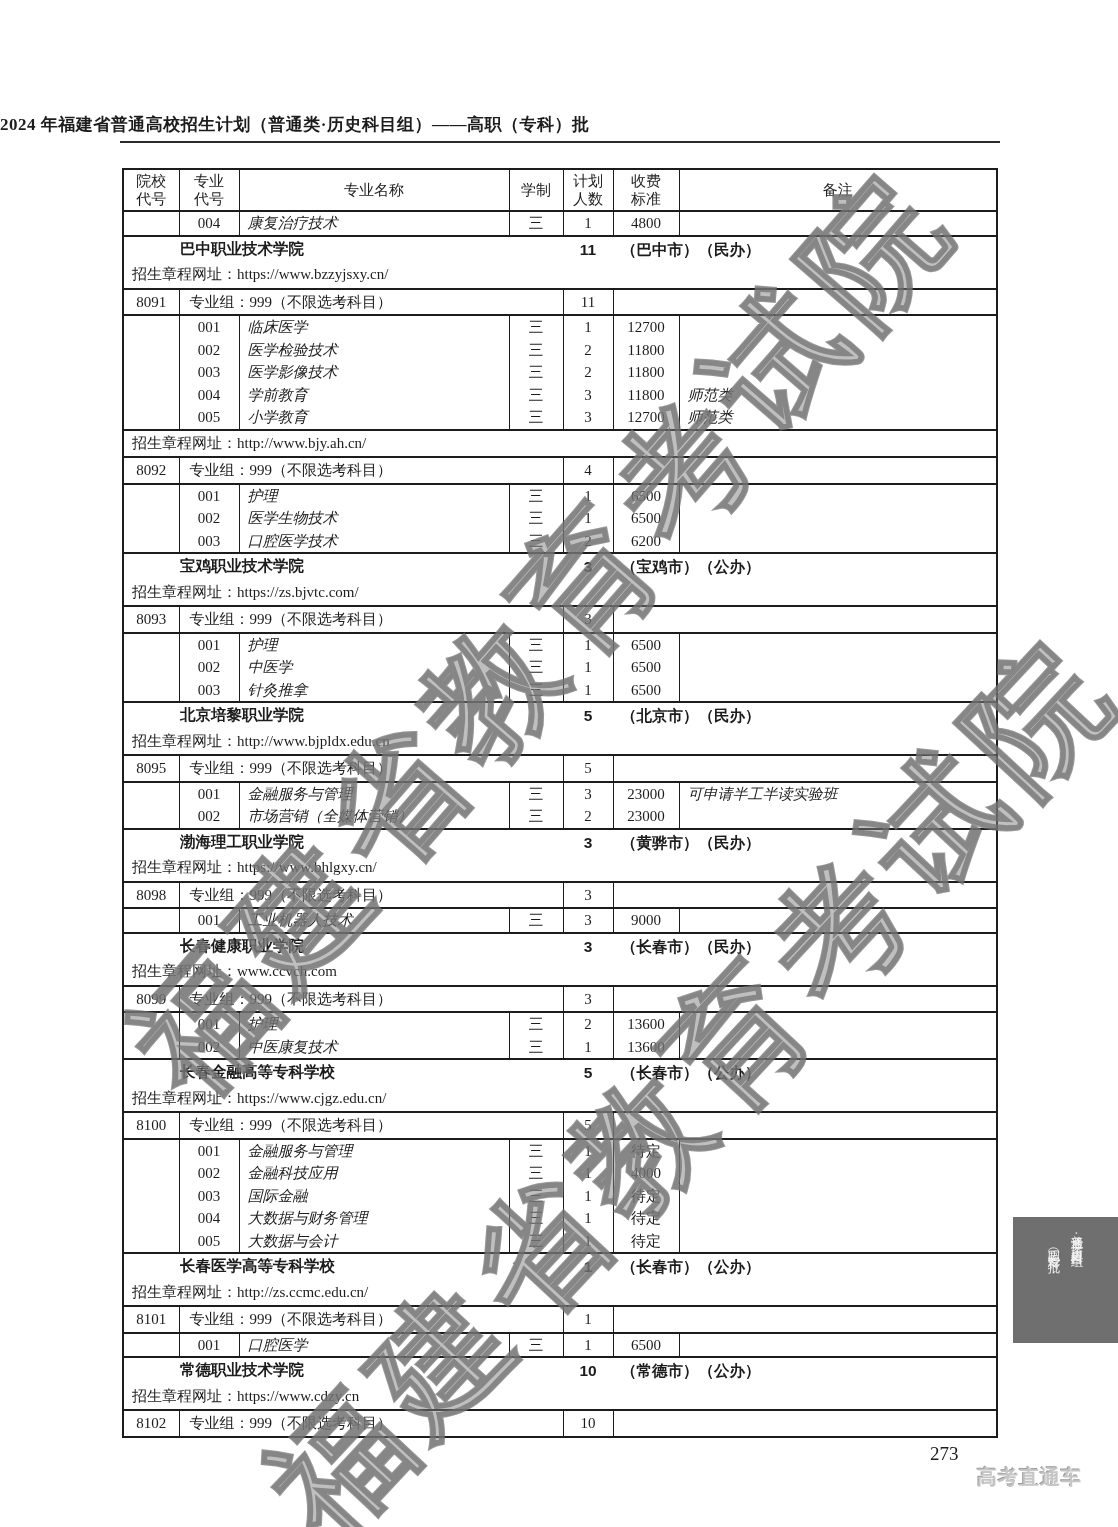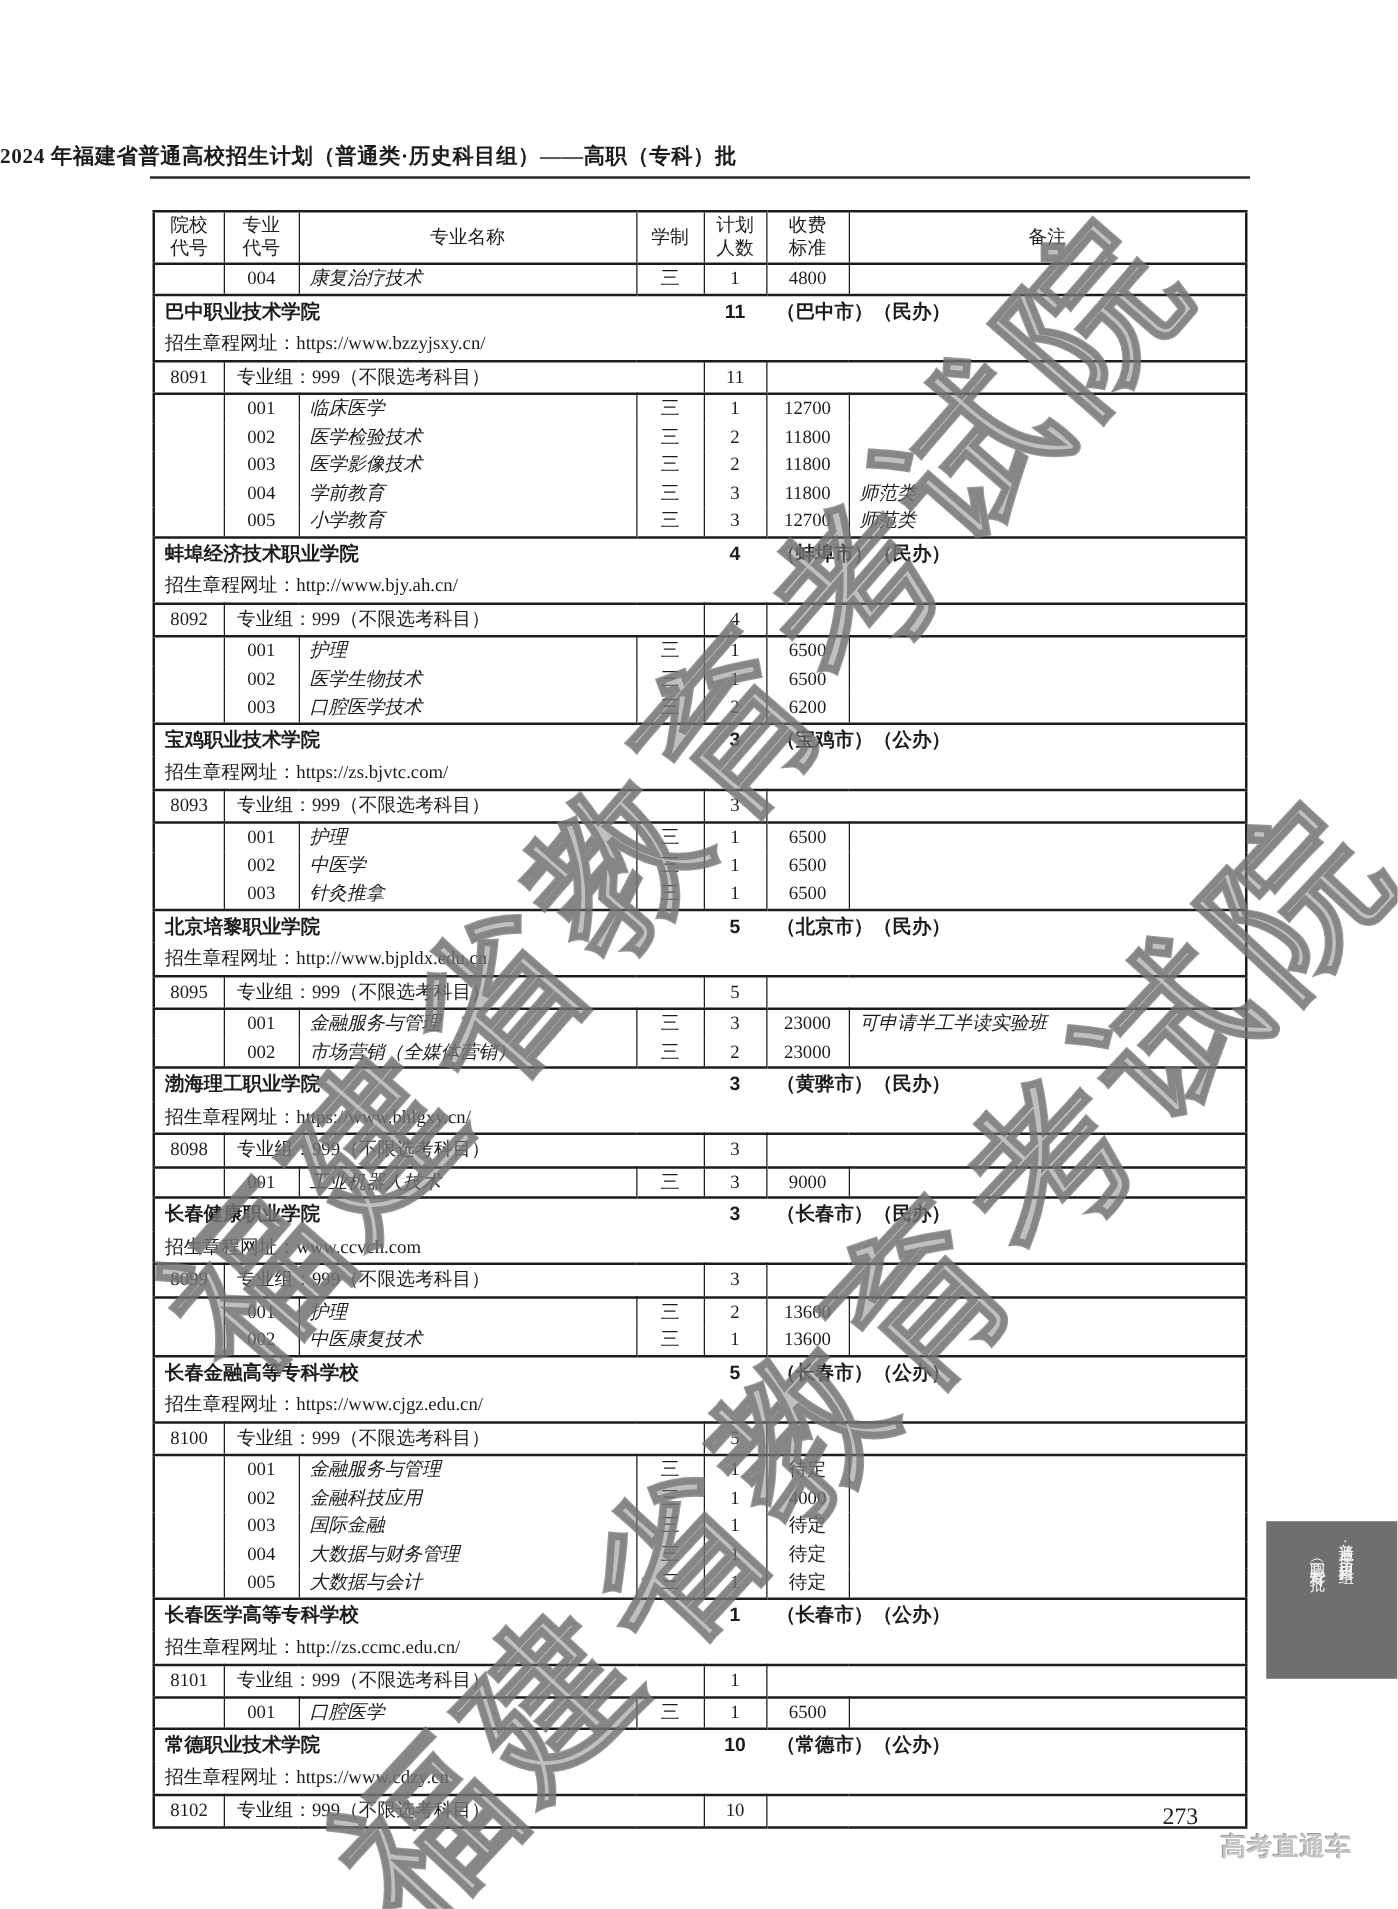--- a/index.html
+++ b/index.html
@@ -27,21 +27,21 @@
     height:22.5px;vertical-align:middle;padding:0;line-height:22px;
   }
   tr.spec.end td{border-bottom:2px solid #1c1c1c;}
   td.ctr{text-align:center;}
   td.lft{text-align:left;padding-left:8px !important;font-style:italic;}
   tr.school td{
     border:none;border-top:2px solid #1c1c1c;height:25.5px;vertical-align:middle;
     font-family:"Liberation Sans","DejaVu Sans",sans-serif;font-weight:600;font-size:15.5px;
     position:relative;padding:0;
   }
-  .school-name{padding-left:8px;}
+  .school-name{padding-left:8px;margin-left:48px;}
   .school-plan{position:absolute;left:438px;top:0;width:52px;text-align:center;line-height:25.5px;}
   .school-loc{position:absolute;left:497px;top:0;line-height:25.5px;}
   tr.url td{
     border:none;border-bottom:2px solid #1c1c1c;height:25.5px;vertical-align:middle;
     padding:0 0 0 8px;font-size:15px;
   }
   tr.group td{
     border-top:2px solid #1c1c1c;border-bottom:2px solid #1c1c1c;
     height:24.5px;vertical-align:middle;padding:0;line-height:24px;
   }
@@ -171,23 +171,20 @@
         </tr>
         <tr class="spec end">
           <td class="ctr"></td>
           <td class="ctr">005</td>
           <td class="lft">小学教育</td>
           <td class="ctr">三</td>
           <td class="ctr">3</td>
           <td class="ctr">12700</td>
           <td class="lft">师范类</td>
         </tr>
-        <tr class="school">
-          <td colspan="7"><span class="school-name">蚌埠经济技术职业学院</span><span class="school-plan">4</span><span class="school-loc">（蚌埠市）（民办）</span></td>
-        </tr>
         <tr class="url">
           <td colspan="7">招生章程网址：http://www.bjy.ah.cn/</td>
         </tr>
         <tr class="group">
           <td class="g1">8092</td>
           <td class="g2" colspan="3">专业组：999（不限选考科目）</td>
           <td class="g3">4</td>
           <td class="g4" colspan="2"></td>
         </tr>
         <tr class="spec">

